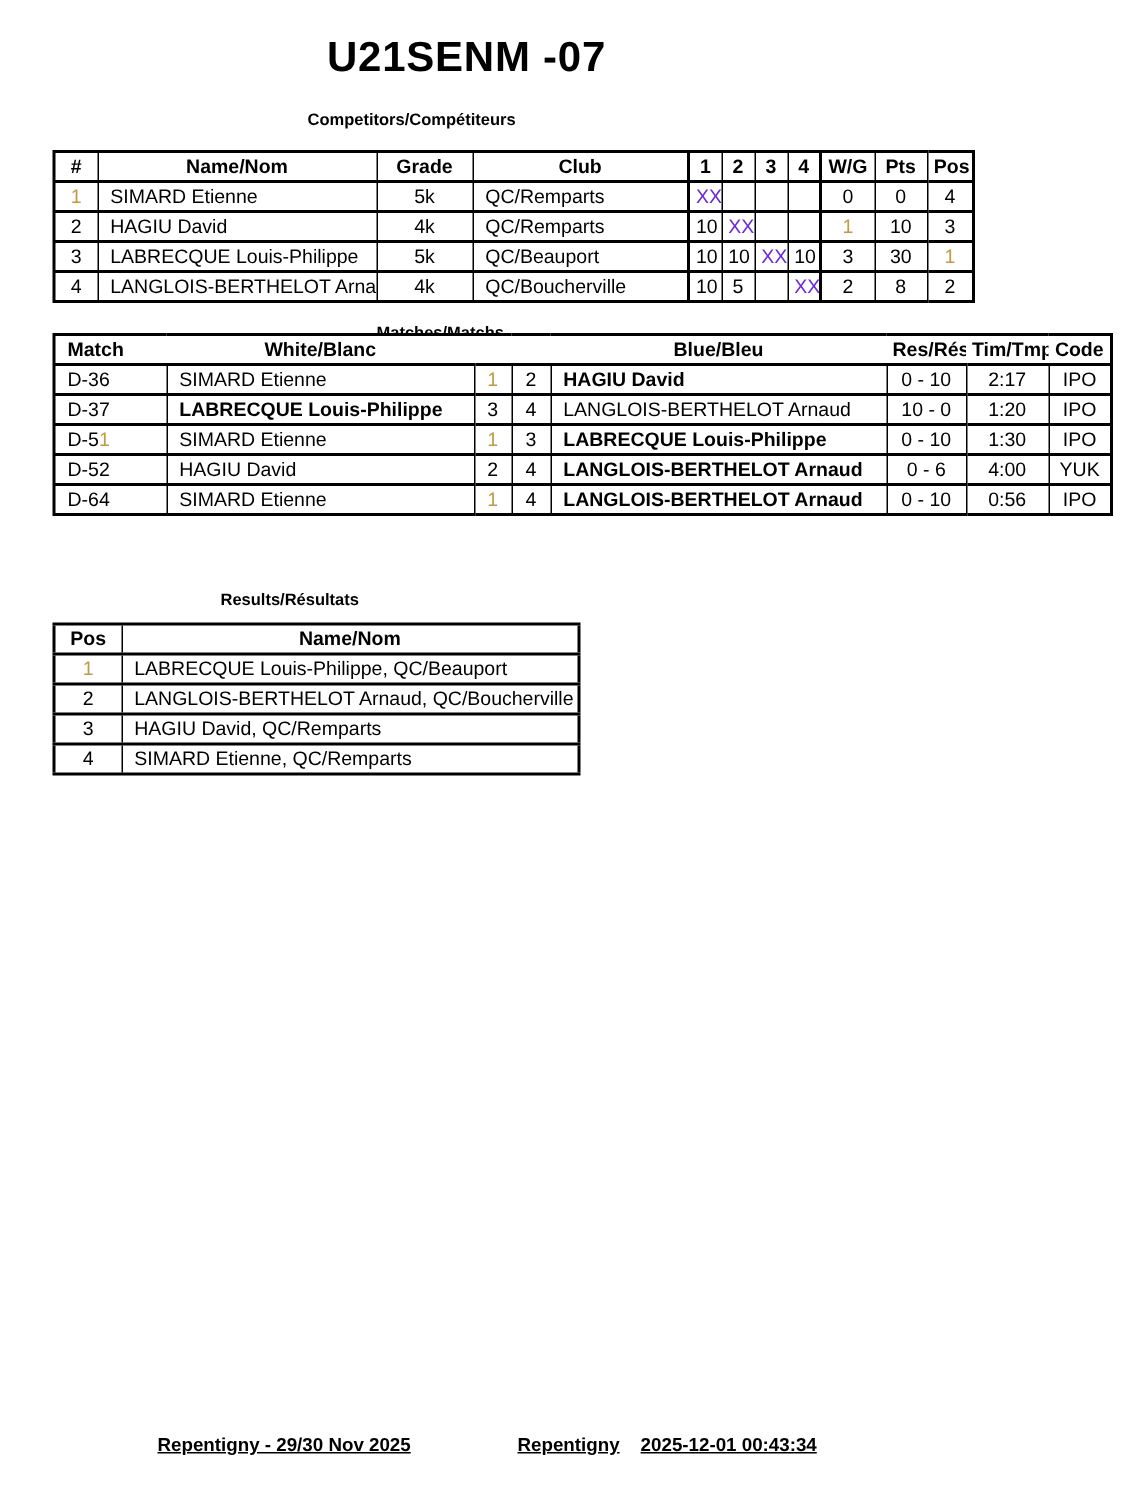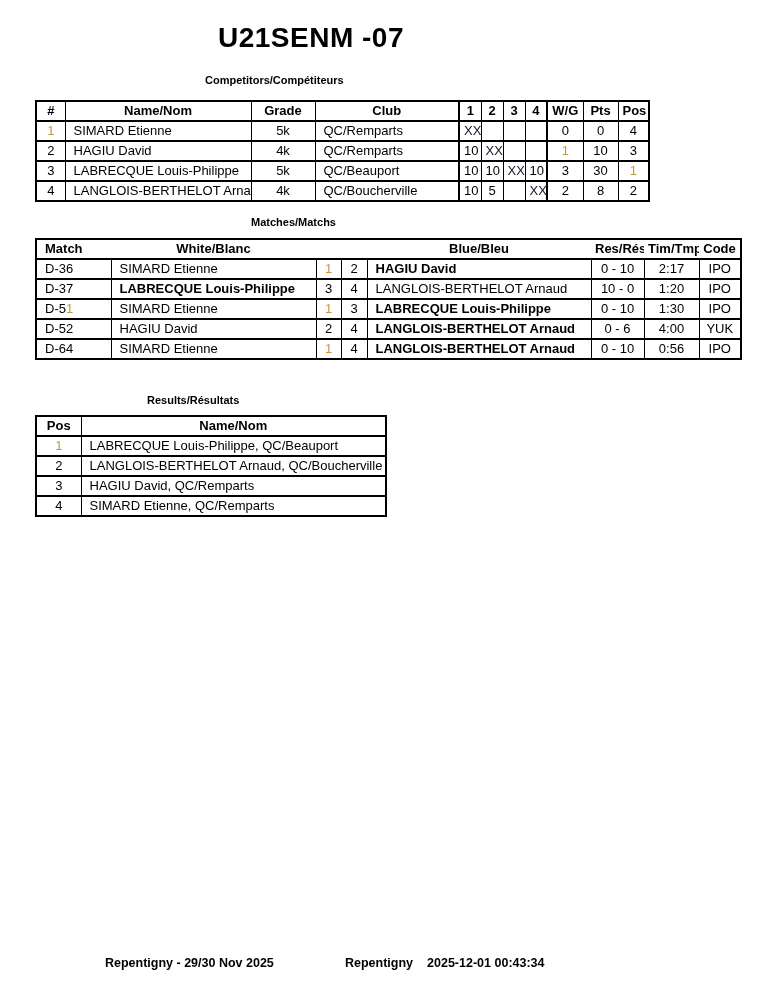--- a/index.html
+++ b/index.html
@@ -47,35 +47,36 @@
     overflow: hidden;
     white-space: nowrap;
     text-align: center;
     vertical-align: middle;
     line-height: 18px;
   }
   thead th { font-weight: bold; }
   td.left, th.left { text-align: left; padding-left: 8px; }
   .bl2 { border-left: 2px solid #000 !important; }
   .gold { color: #c09a45; }
-  .xx   { color: #0f172a; margin-left: 31px; }
+  .xx   { color: #6d28d9; margin-left: 31px; }
   .bold { font-weight: bold; }
 
   #competitors-table { left: 35px; top: 100px; width: 615px; }
-  #matches-table     { left: 35px; top: 238px; width: 705px; padding-left: 15px; }
+  #matches-table     { left: 35px; top: 222px; width: 705px; padding-left: 15px; }
   #results-table     { left: 35px; top: 415px; width: 350px; }
 
   
   #matches-table thead th { border-left: none; border-right: none; }
 
   .footer-item {
     position: absolute;
     top: 956px;
     font-size: 12.5px;
     font-weight: bold;
+    text-decoration: underline;
   }
   #footer-left  { left: 105px; }
   #footer-right { left: 345px; }
   #footer-right .spacer { display: inline-block; width: 14px; }
 </style>
 </head>
 <body>
 
 <div class="page-title">U21SENM -07</div>
 

